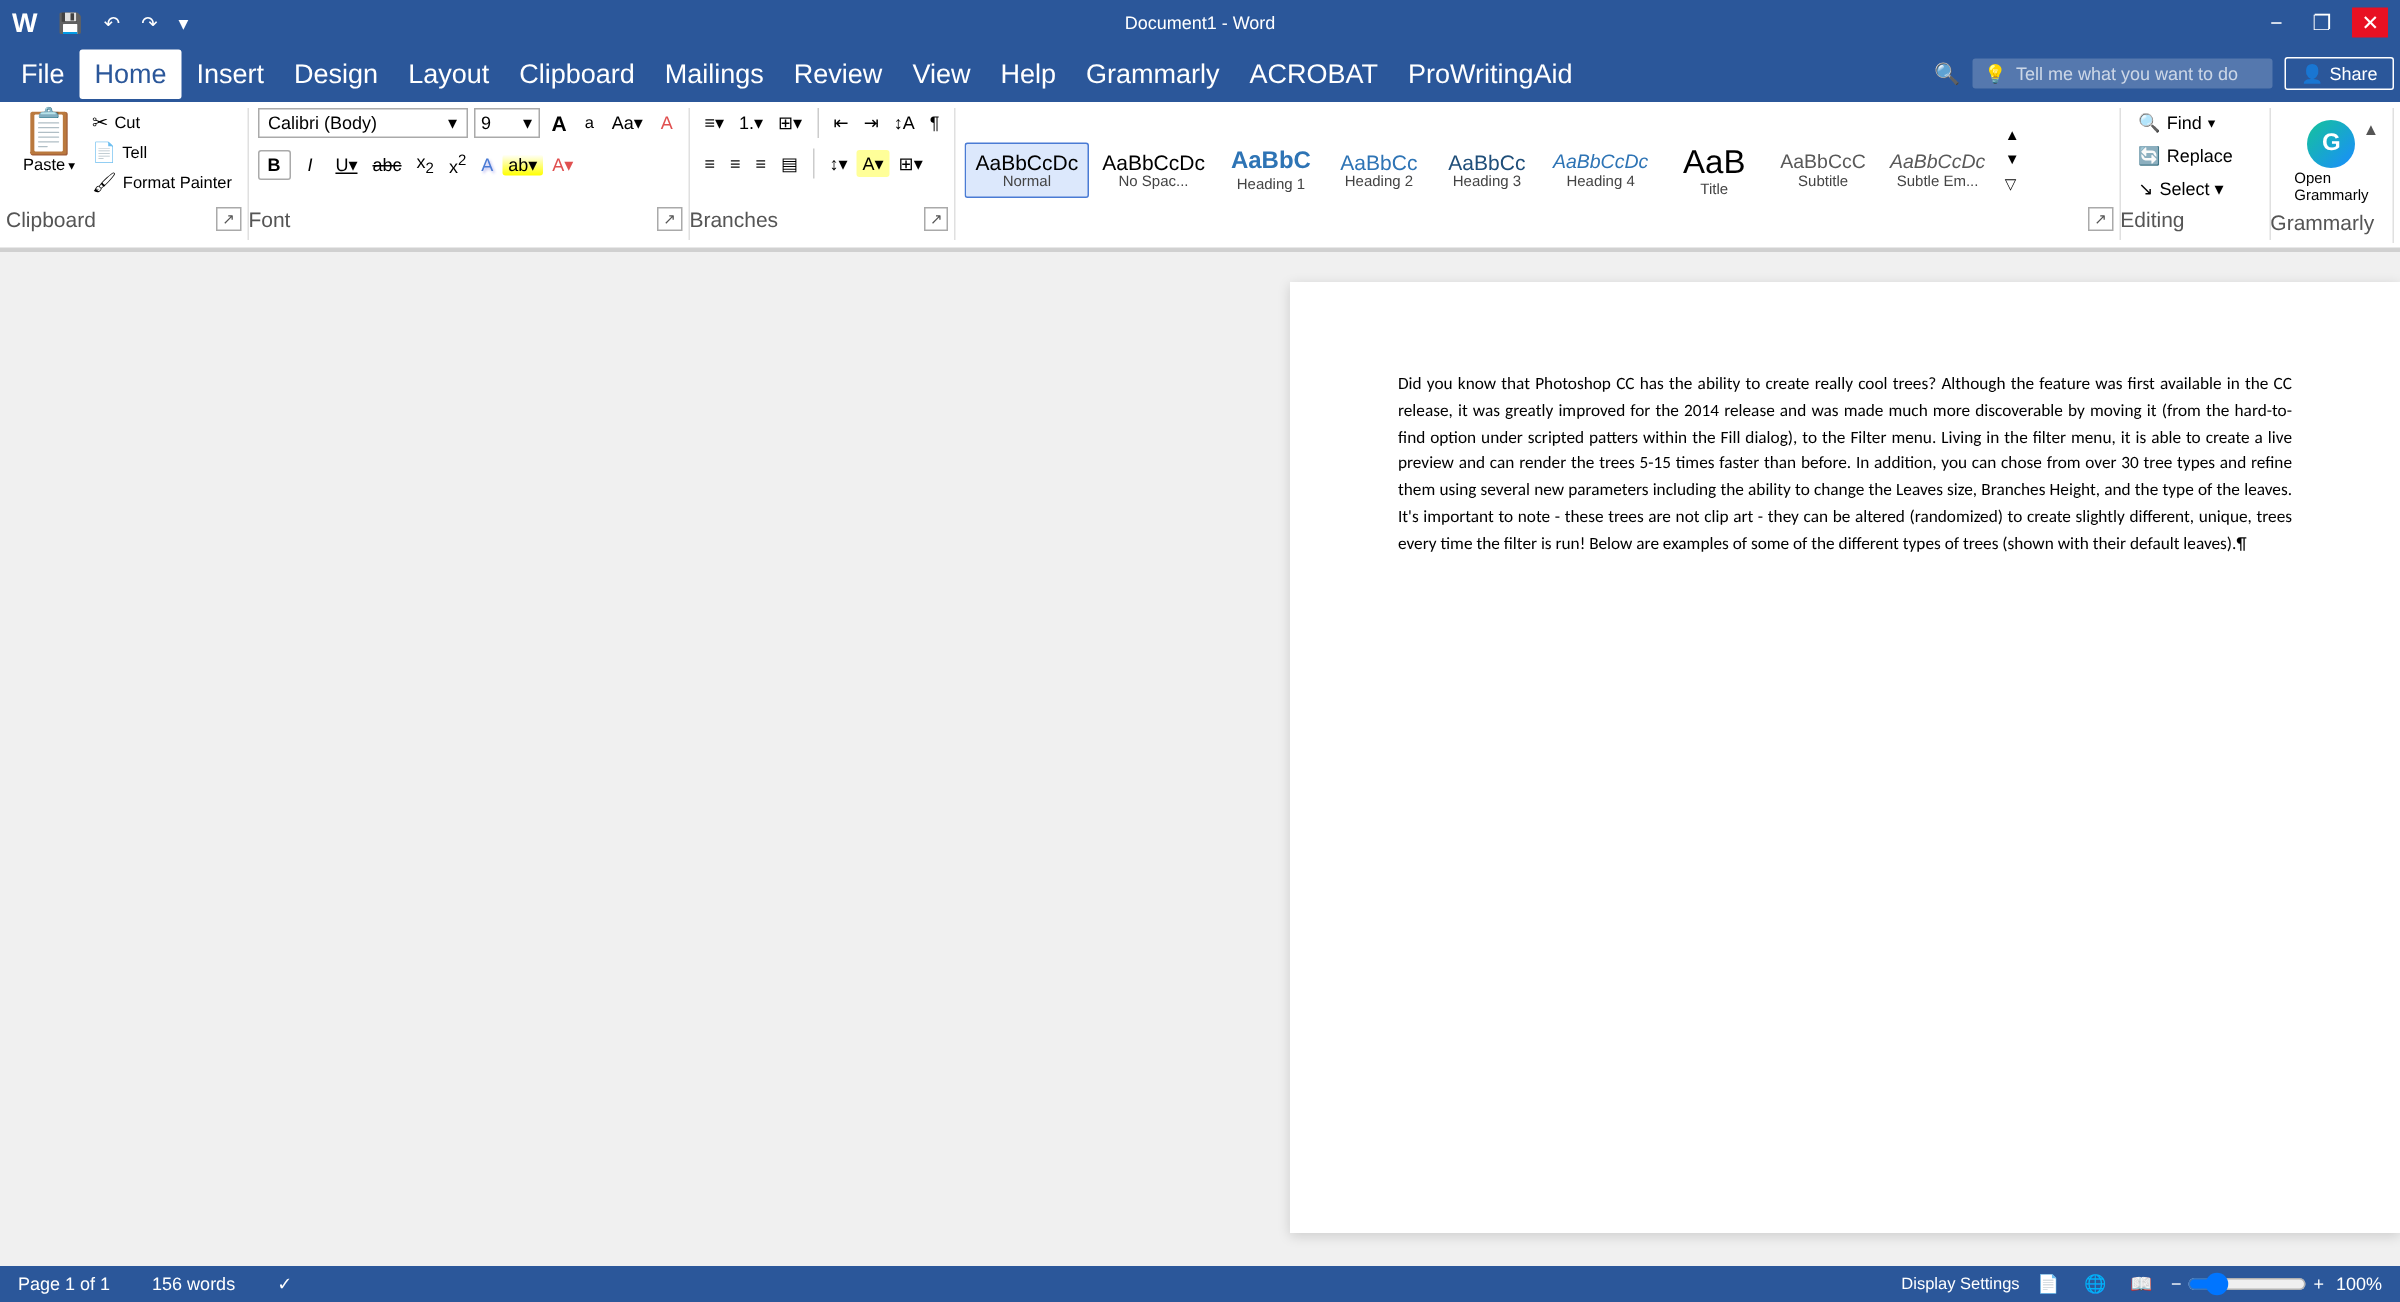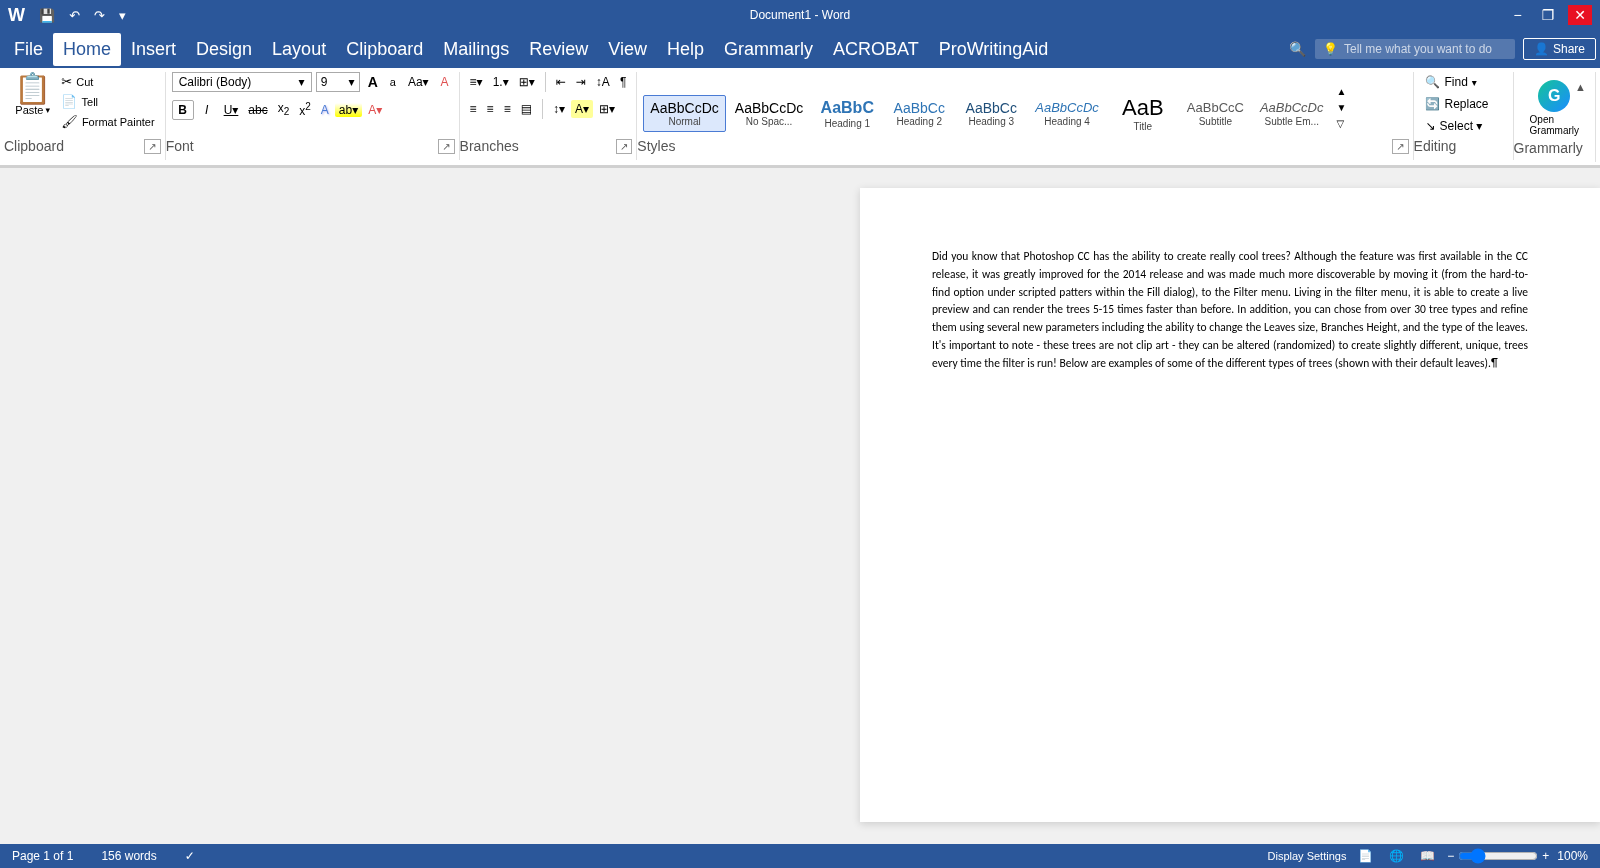--- a/index.html
+++ b/index.html
@@ -495,21 +495,20 @@
             <span class="style-preview" style="font-size:13px;color:#595959;font-style:italic;">AaBbCcDc</span>
             <span class="style-label">Subtle Em...</span>
           </div>
         </div>
         <div class="styles-scroll">
           <div class="styles-scroll-btn">▲</div>
           <div class="styles-scroll-btn">▼</div>
           <div class="styles-scroll-btn">▽</div>
         </div>
       </div>
-      <div class="ribbon-group-label">Styles</div>
       <div class="expander">↗</div>
     </div>
 
     <div class="ribbon-group editing-group">
       <div class="ribbon-group-content" style="flex-direction:column; gap:2px; padding-bottom:18px;">
         <div class="editing-btn">
           <span>🔍</span>
           <span>Find</span>
           <span class="editing-btn-arrow">▾</span>
         </div>

